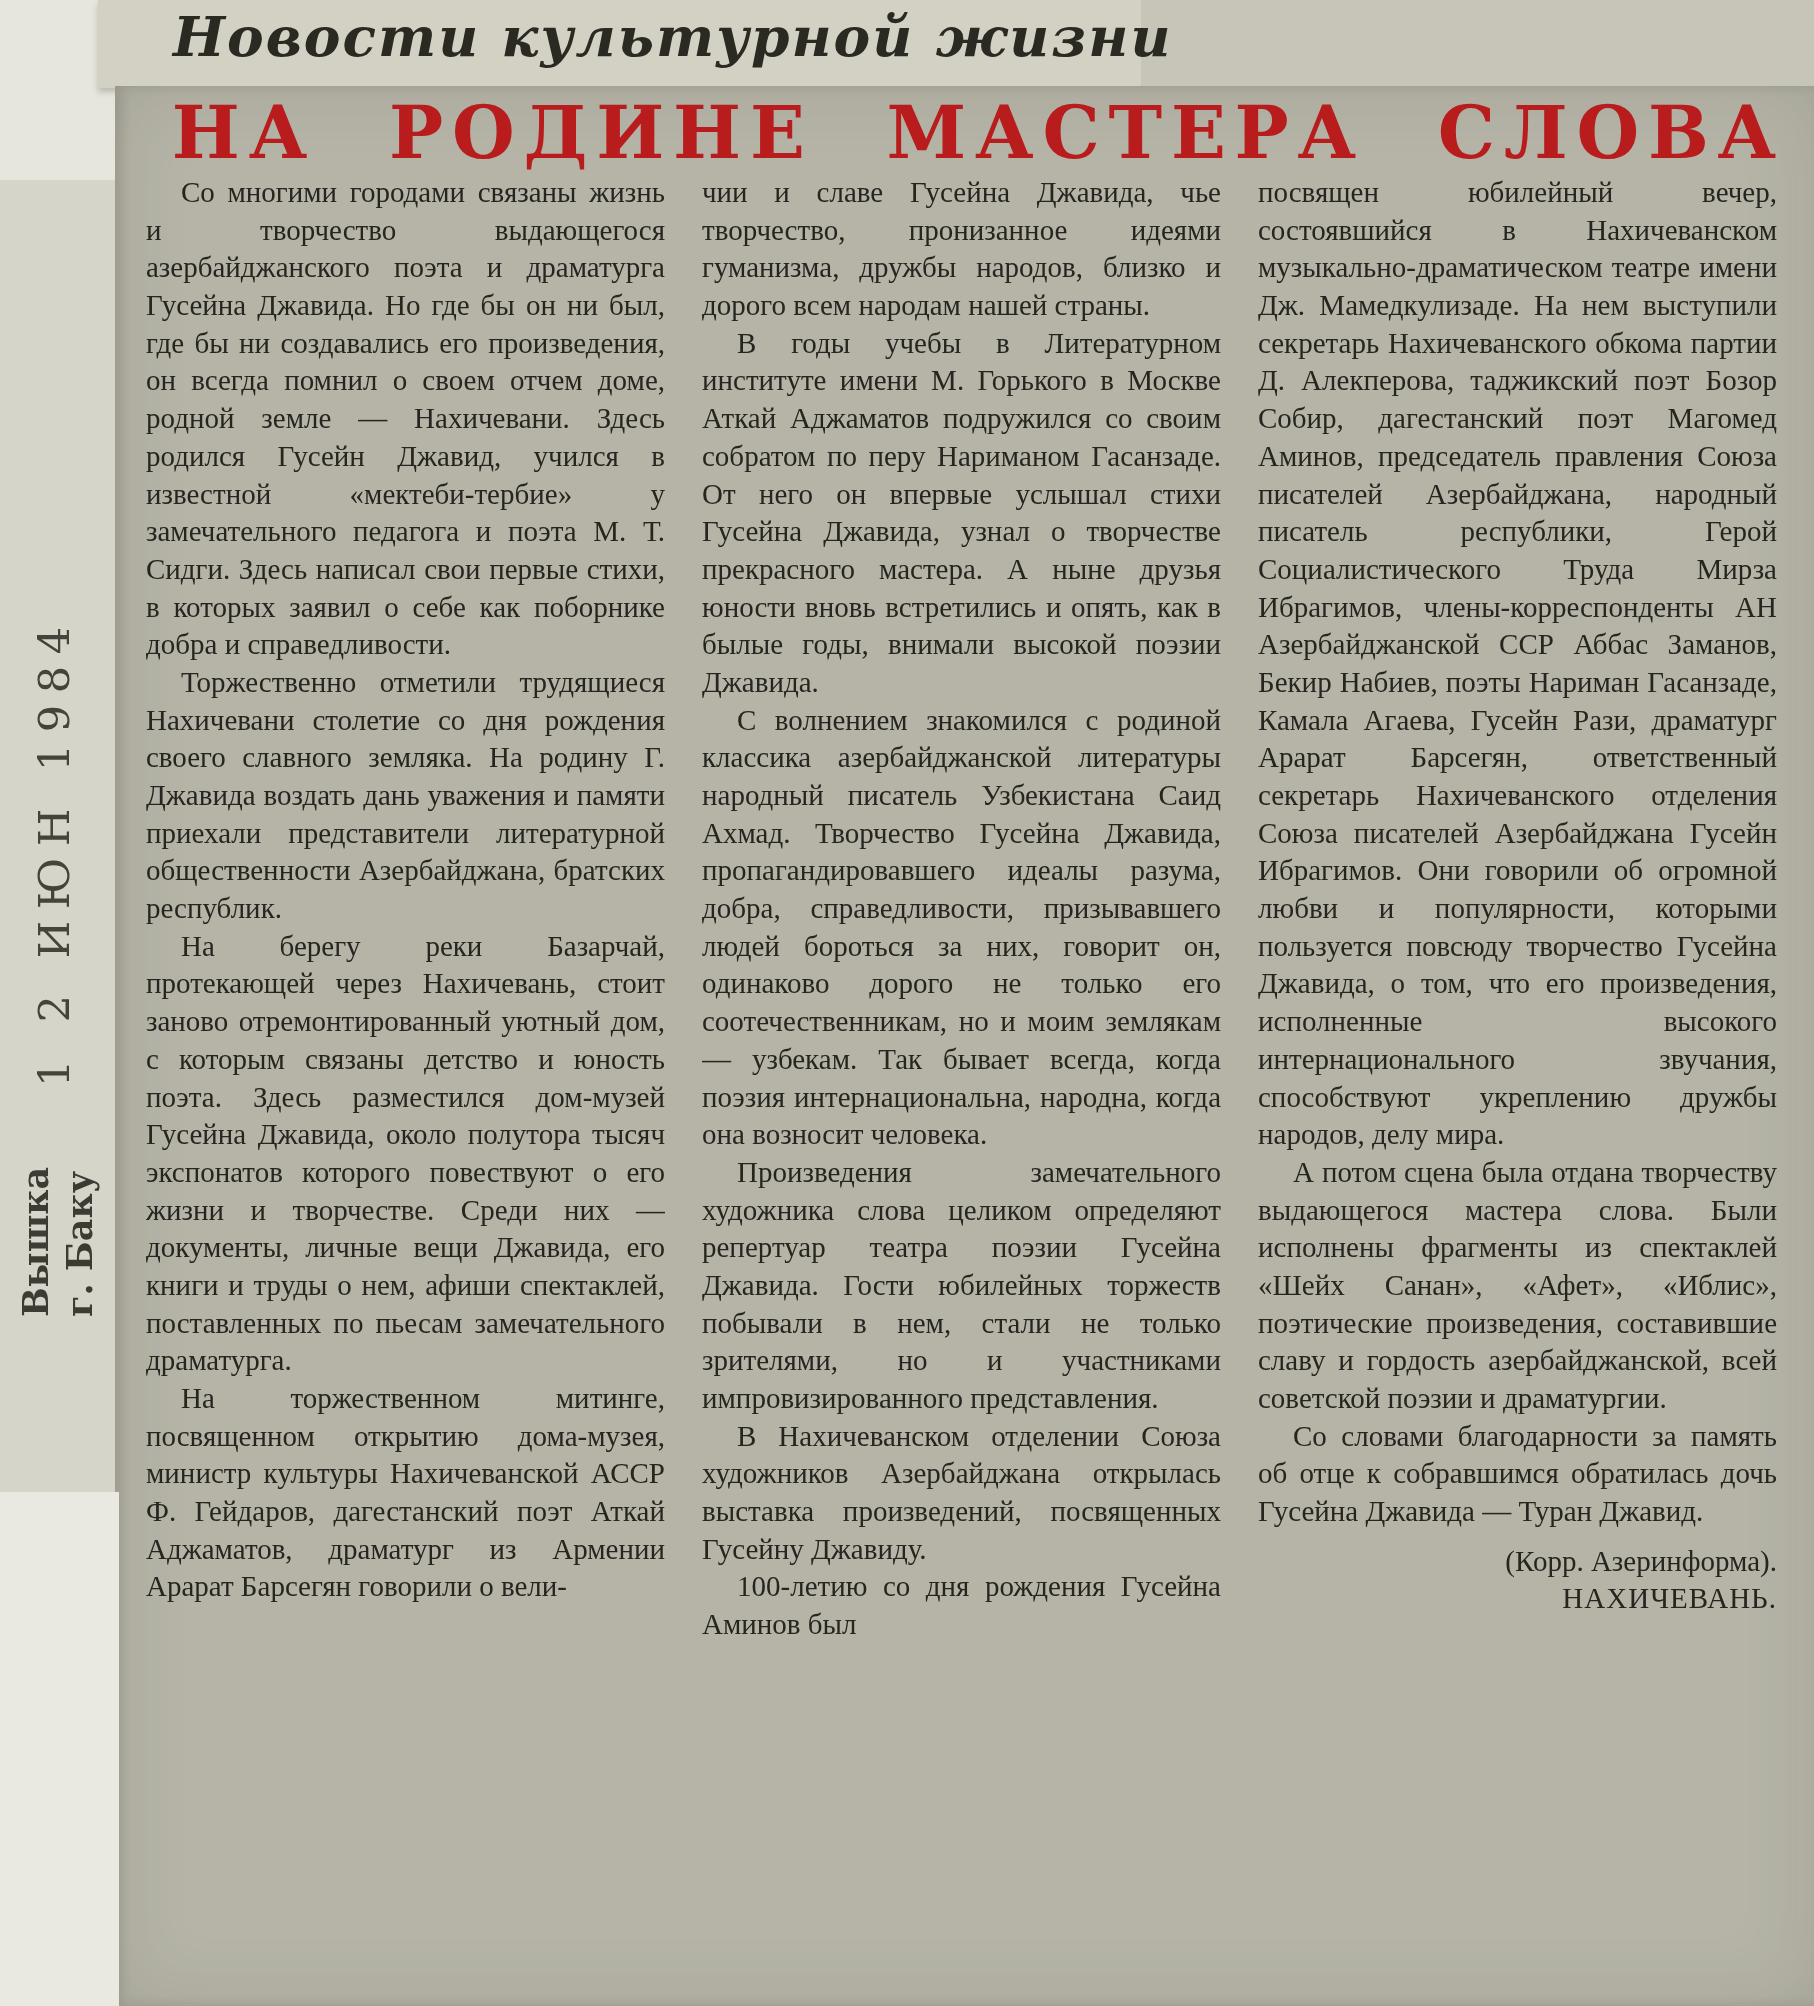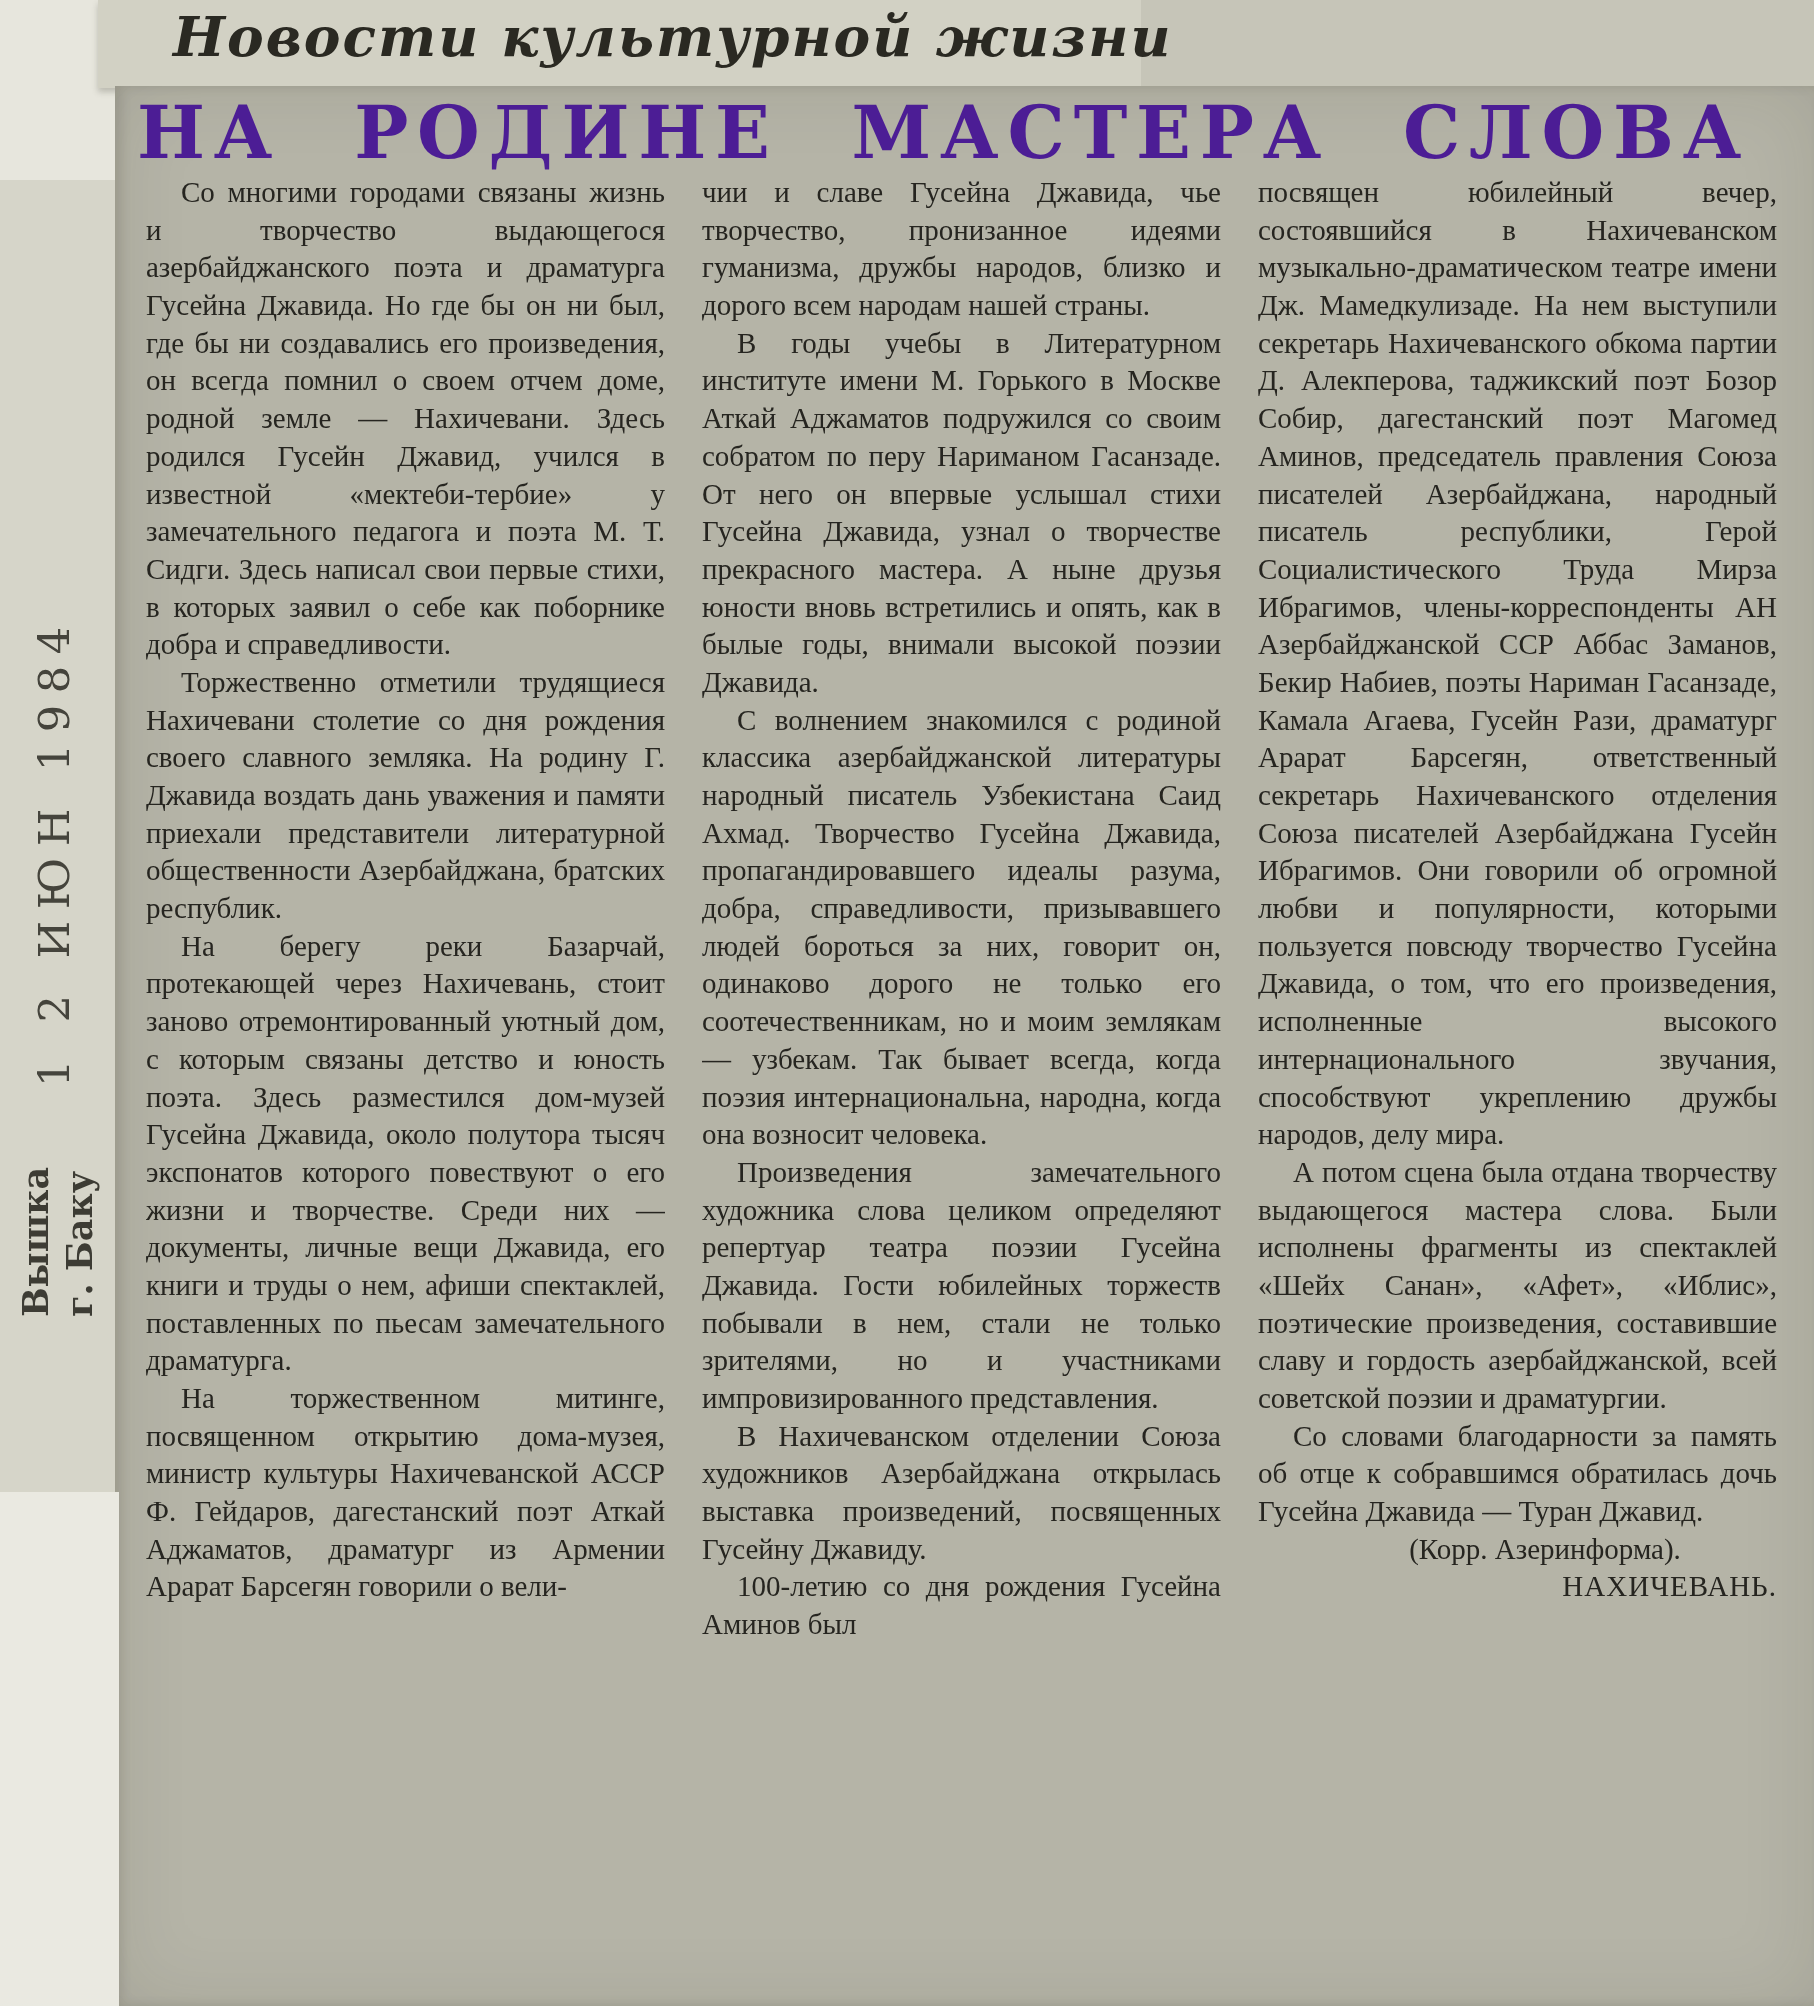--- a/index.html
+++ b/index.html
@@ -28,37 +28,37 @@
   }
   .masthead-rule { width:45px; height:8.8px; background:#2a2922; border-radius:2px; }
   .masthead-title {
     font-size:55px; font-style:italic; font-weight:bold;
     letter-spacing:2px; white-space:nowrap;
     font-family:"DejaVu Serif", serif;
   }
   
   .headline {
     position:absolute; left:137px; top:90px; width:1648px;
-    text-align:left;
+    text-align:right;
     font-family:"DejaVu Serif", serif;
     font-size:72px; font-weight:bold;
     letter-spacing:8.8px; word-spacing:39px;
-    color:#4c1d95;
+    color:#b91c1c;
     white-space:nowrap;
   }
   
   .columns {
     position:absolute; left:146px; top:174px; width:1631px; height:1829px;
     display:flex; gap:37px;
     color:#262520;
   }
   .col { flex:1 1 0; font-size:29px; line-height:1.3; overflow:hidden; }
   .para { text-align:justify; text-indent:35px; hyphens:auto; }
   .para.cont { text-indent:0; }
-  .credit { text-align:center; text-indent:55px; margin-top:0; }
+  .credit { text-align:right; text-indent:55px; margin-top:12px; }
   .dateline { text-align:right; text-indent:7.8px; letter-spacing:1px; }
   
   .stamp-date {
     position:absolute; left:29px; top:1087px;
     transform:rotate(-90deg); transform-origin:left top;
     white-space:nowrap;
     font-family:"DejaVu Serif", serif;
     font-size:43px; letter-spacing:11.7px;
     color:#45443c;
   }

